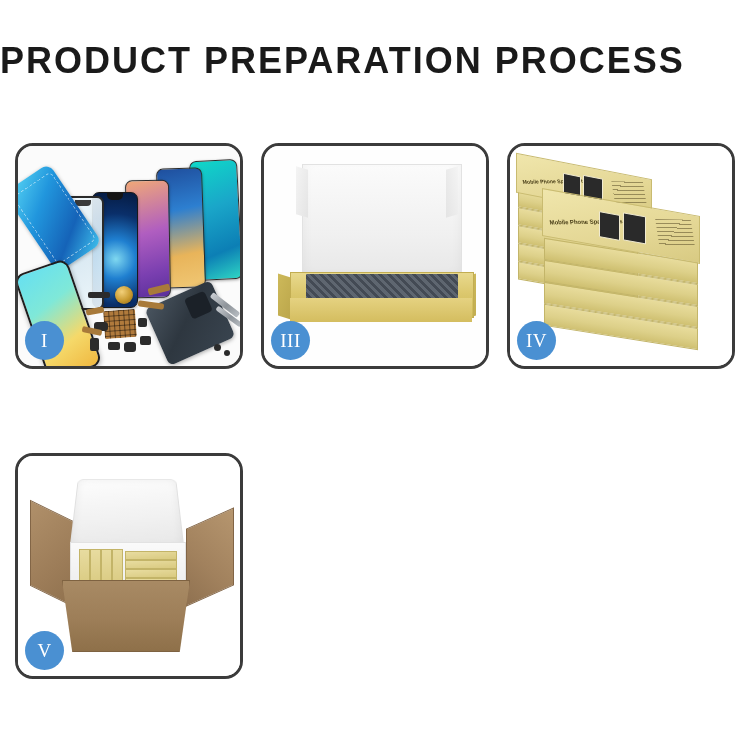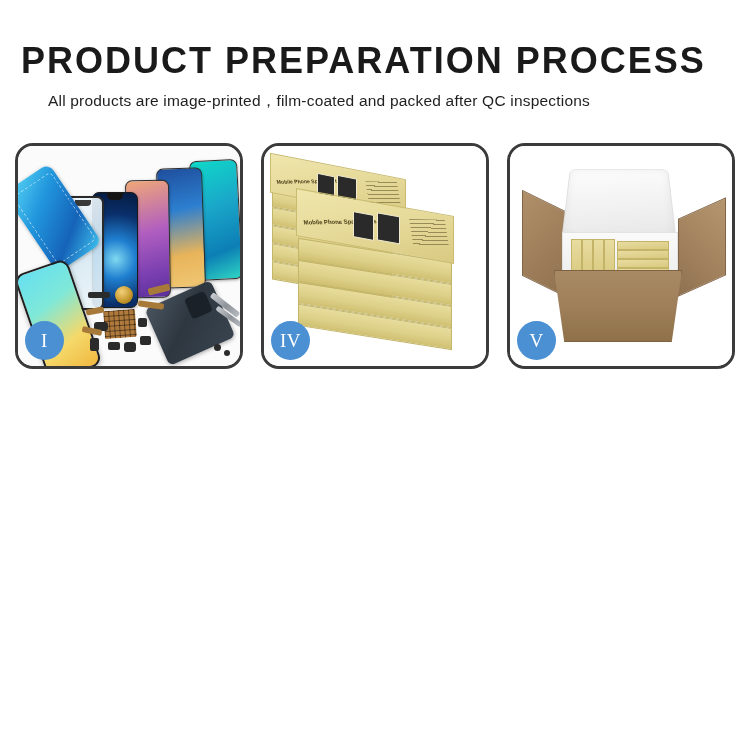--- a/index.html
+++ b/index.html
@@ -16,21 +16,20 @@
     overflow: hidden;
   }
 
   
   .header {
     position: absolute;
     left: 0;
     top: 40px;
     width: 596px;
     text-align: center;
-    padding-left: 21px;
   }
   .title {
     font-family: "Liberation Sans", sans-serif;
     font-size: 36px;
     font-weight: 700;
     letter-spacing: 2.0px;
     color: #1a1a1a;
     line-height: 42px;
     white-space: nowrap;
   }
@@ -390,21 +389,20 @@
     border-radius: 1px;
   }
 </style>
 </head>
 <body>
 
 <div id="page">
 
   <div class="header">
     <div class="title">PRODUCT PREPARATION PROCESS</div>
-    <div class="subtitle">All products are image-printed，film-coated and packed after QC inspections</div>
   </div>
 
   <div class="grid">
 
     <div class="panel">
       <div class="panel-stage">
         <div class="p1-bg"></div>
         <div class="phone ph-e"></div>
         <div class="phone ph-d"></div>
         <div class="phone ph-c"></div>
@@ -431,20 +429,34 @@
 
         <div class="tool" style="left:190px;top:156px;width:34px;height:6px;transform:rotate(38deg);"></div>
         <div class="tool" style="left:196px;top:168px;width:30px;height:5px;transform:rotate(36deg);"></div>
         <div class="part" style="left:196px;top:198px;width:7px;height:7px;border-radius:50%;"></div>
         <div class="part" style="left:206px;top:204px;width:6px;height:6px;border-radius:50%;"></div>
       </div>
       <div class="badge">I</div>
     </div>
 
 
+    <div class="panel">
+      <div class="panel-stage">
+        <div class="p3-bg"></div>
+        <div class="m-lid"></div>
+        <div class="m-lid-l"></div>
+        <div class="m-lid-r"></div>
+        <div class="m-flap-l"></div>
+        <div class="m-flap-r"></div>
+        <div class="m-tray"></div>
+        <div class="m-foam"></div>
+        <div class="m-tray-front"></div>
+      </div>
+      <div class="badge">III</div>
+    </div>
 
     <div class="panel">
       <div class="panel-stage">
         <div class="p4-bg"></div>
 
         <div class="stack-box" style="left:8px;top:54px;width:118px;height:16px;transform:skewY(10deg);"></div>
         <div class="stack-box" style="left:8px;top:72px;width:118px;height:16px;transform:skewY(10deg);"></div>
         <div class="stack-box" style="left:8px;top:90px;width:118px;height:16px;transform:skewY(10deg);"></div>
         <div class="stack-box" style="left:8px;top:108px;width:118px;height:16px;transform:skewY(10deg);"></div>
         <div class="stack-box" style="left:8px;top:126px;width:118px;height:16px;transform:skewY(10deg);"></div>

